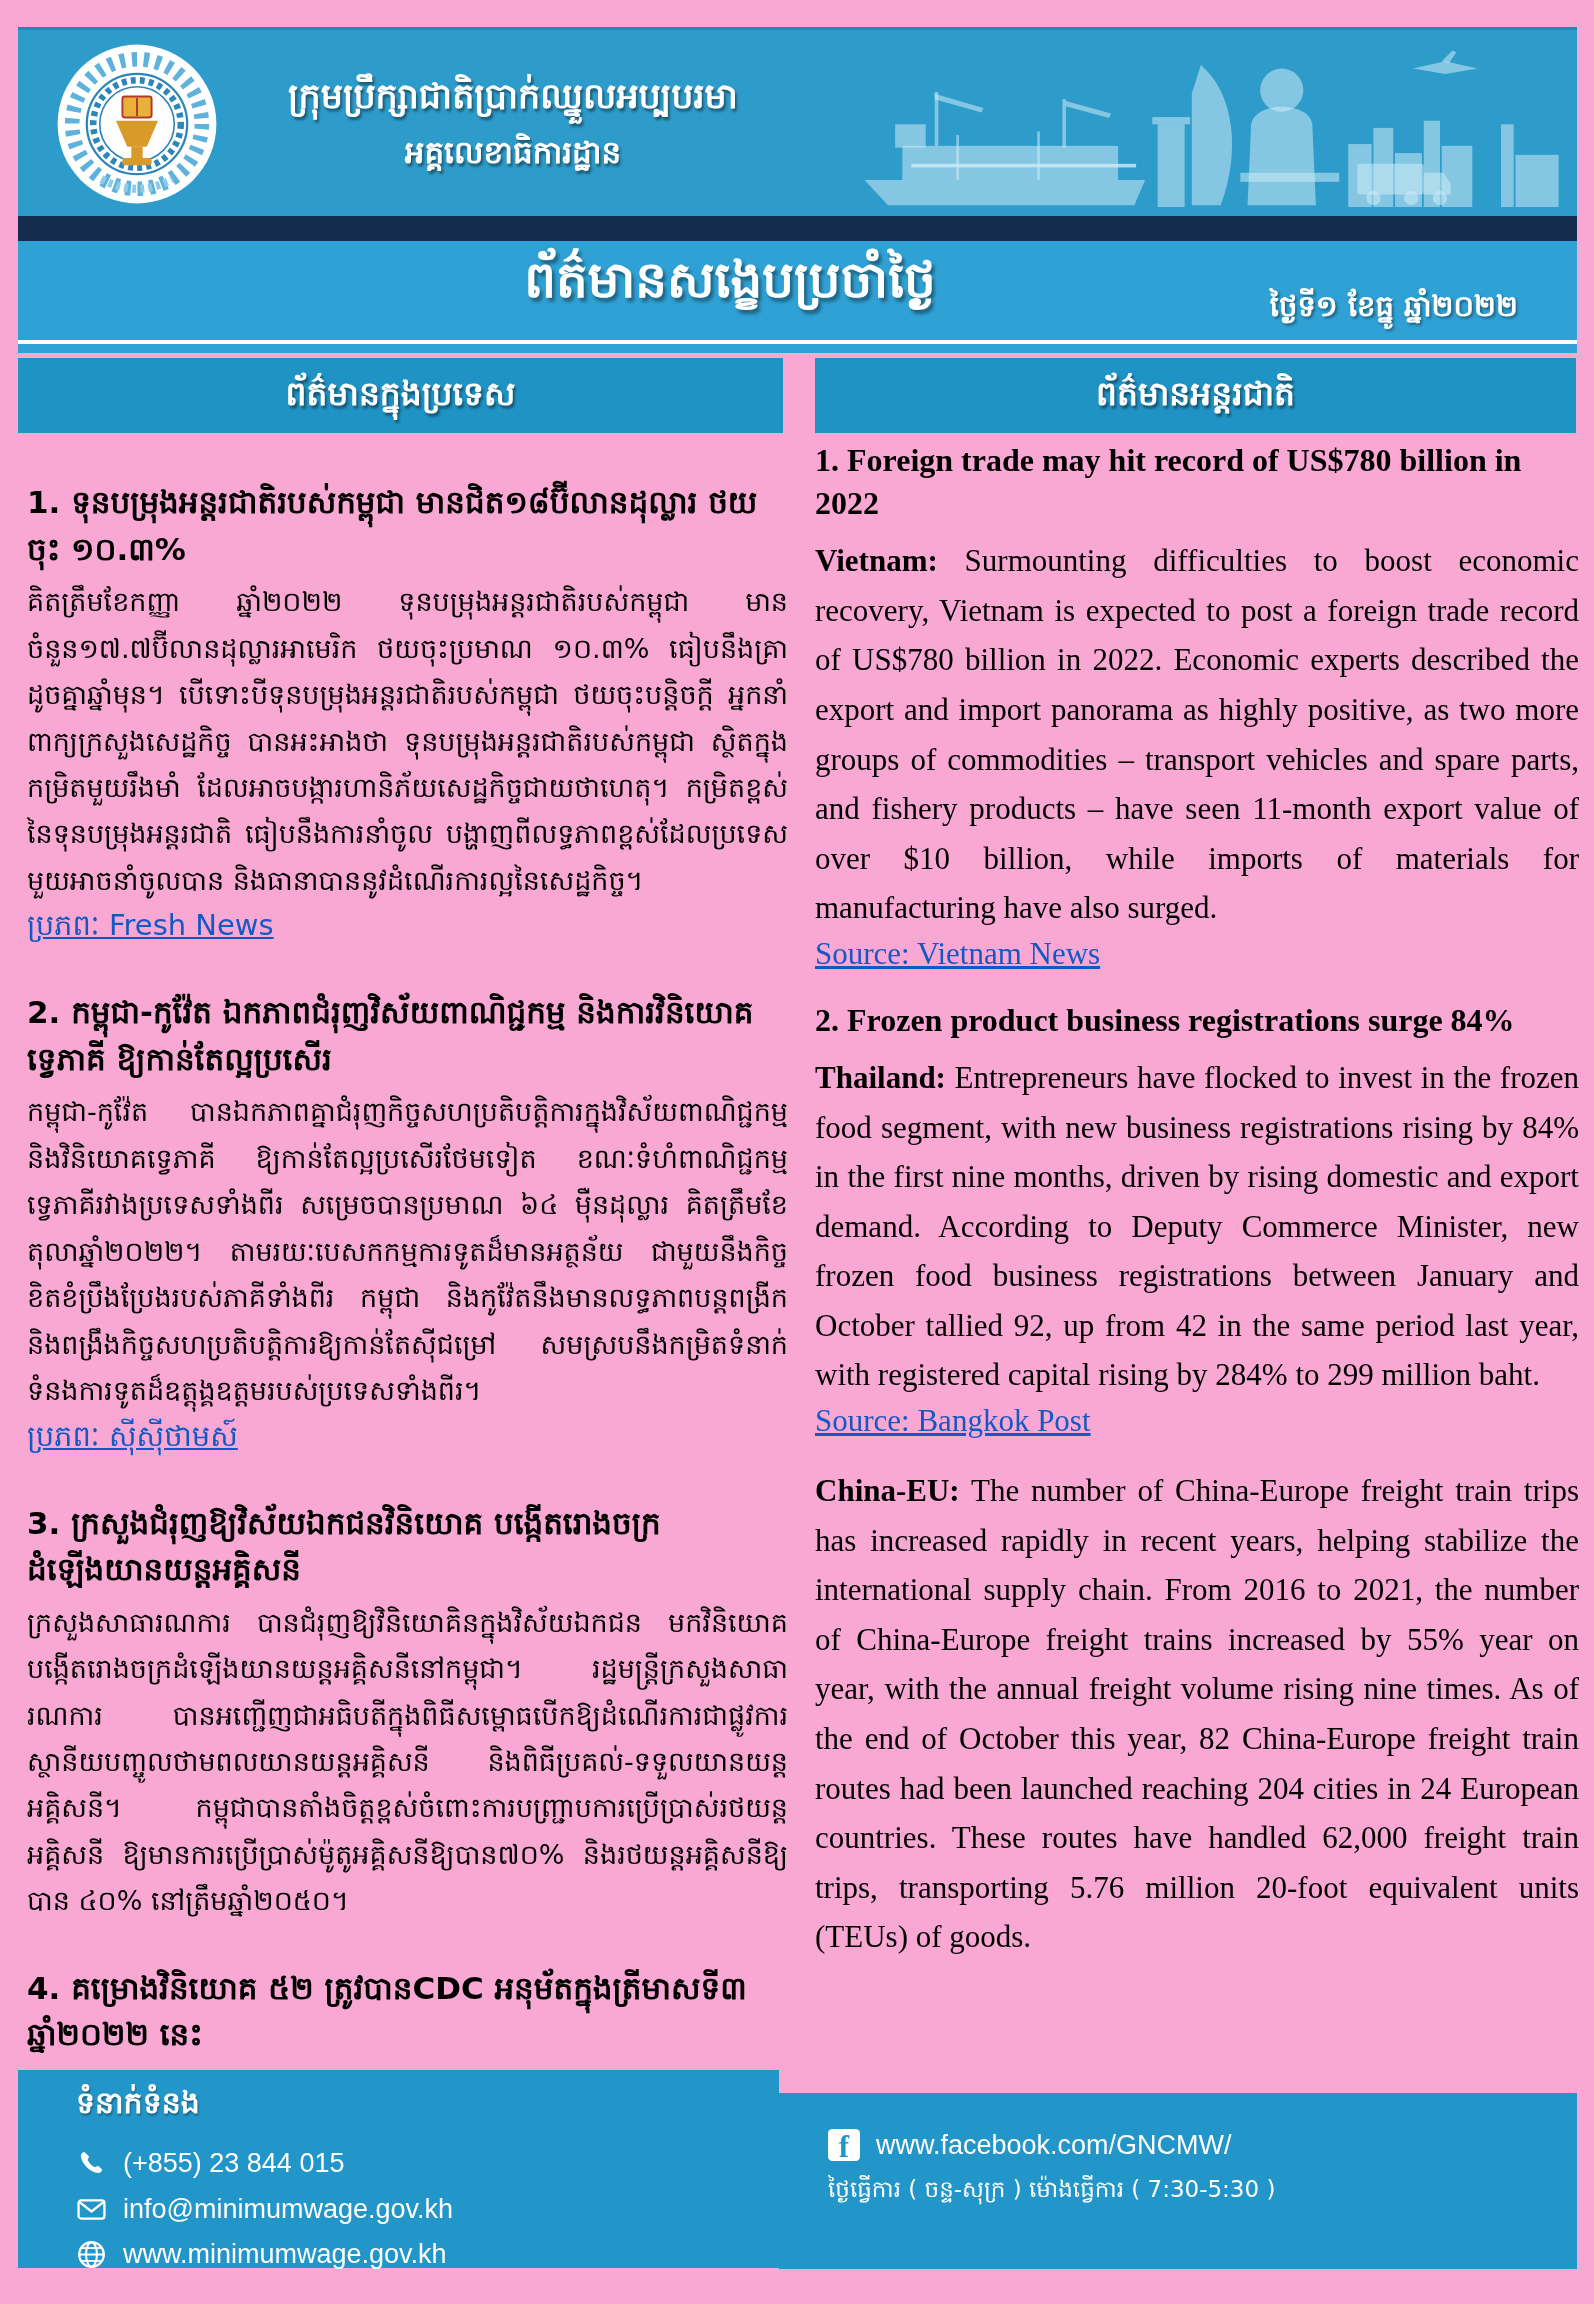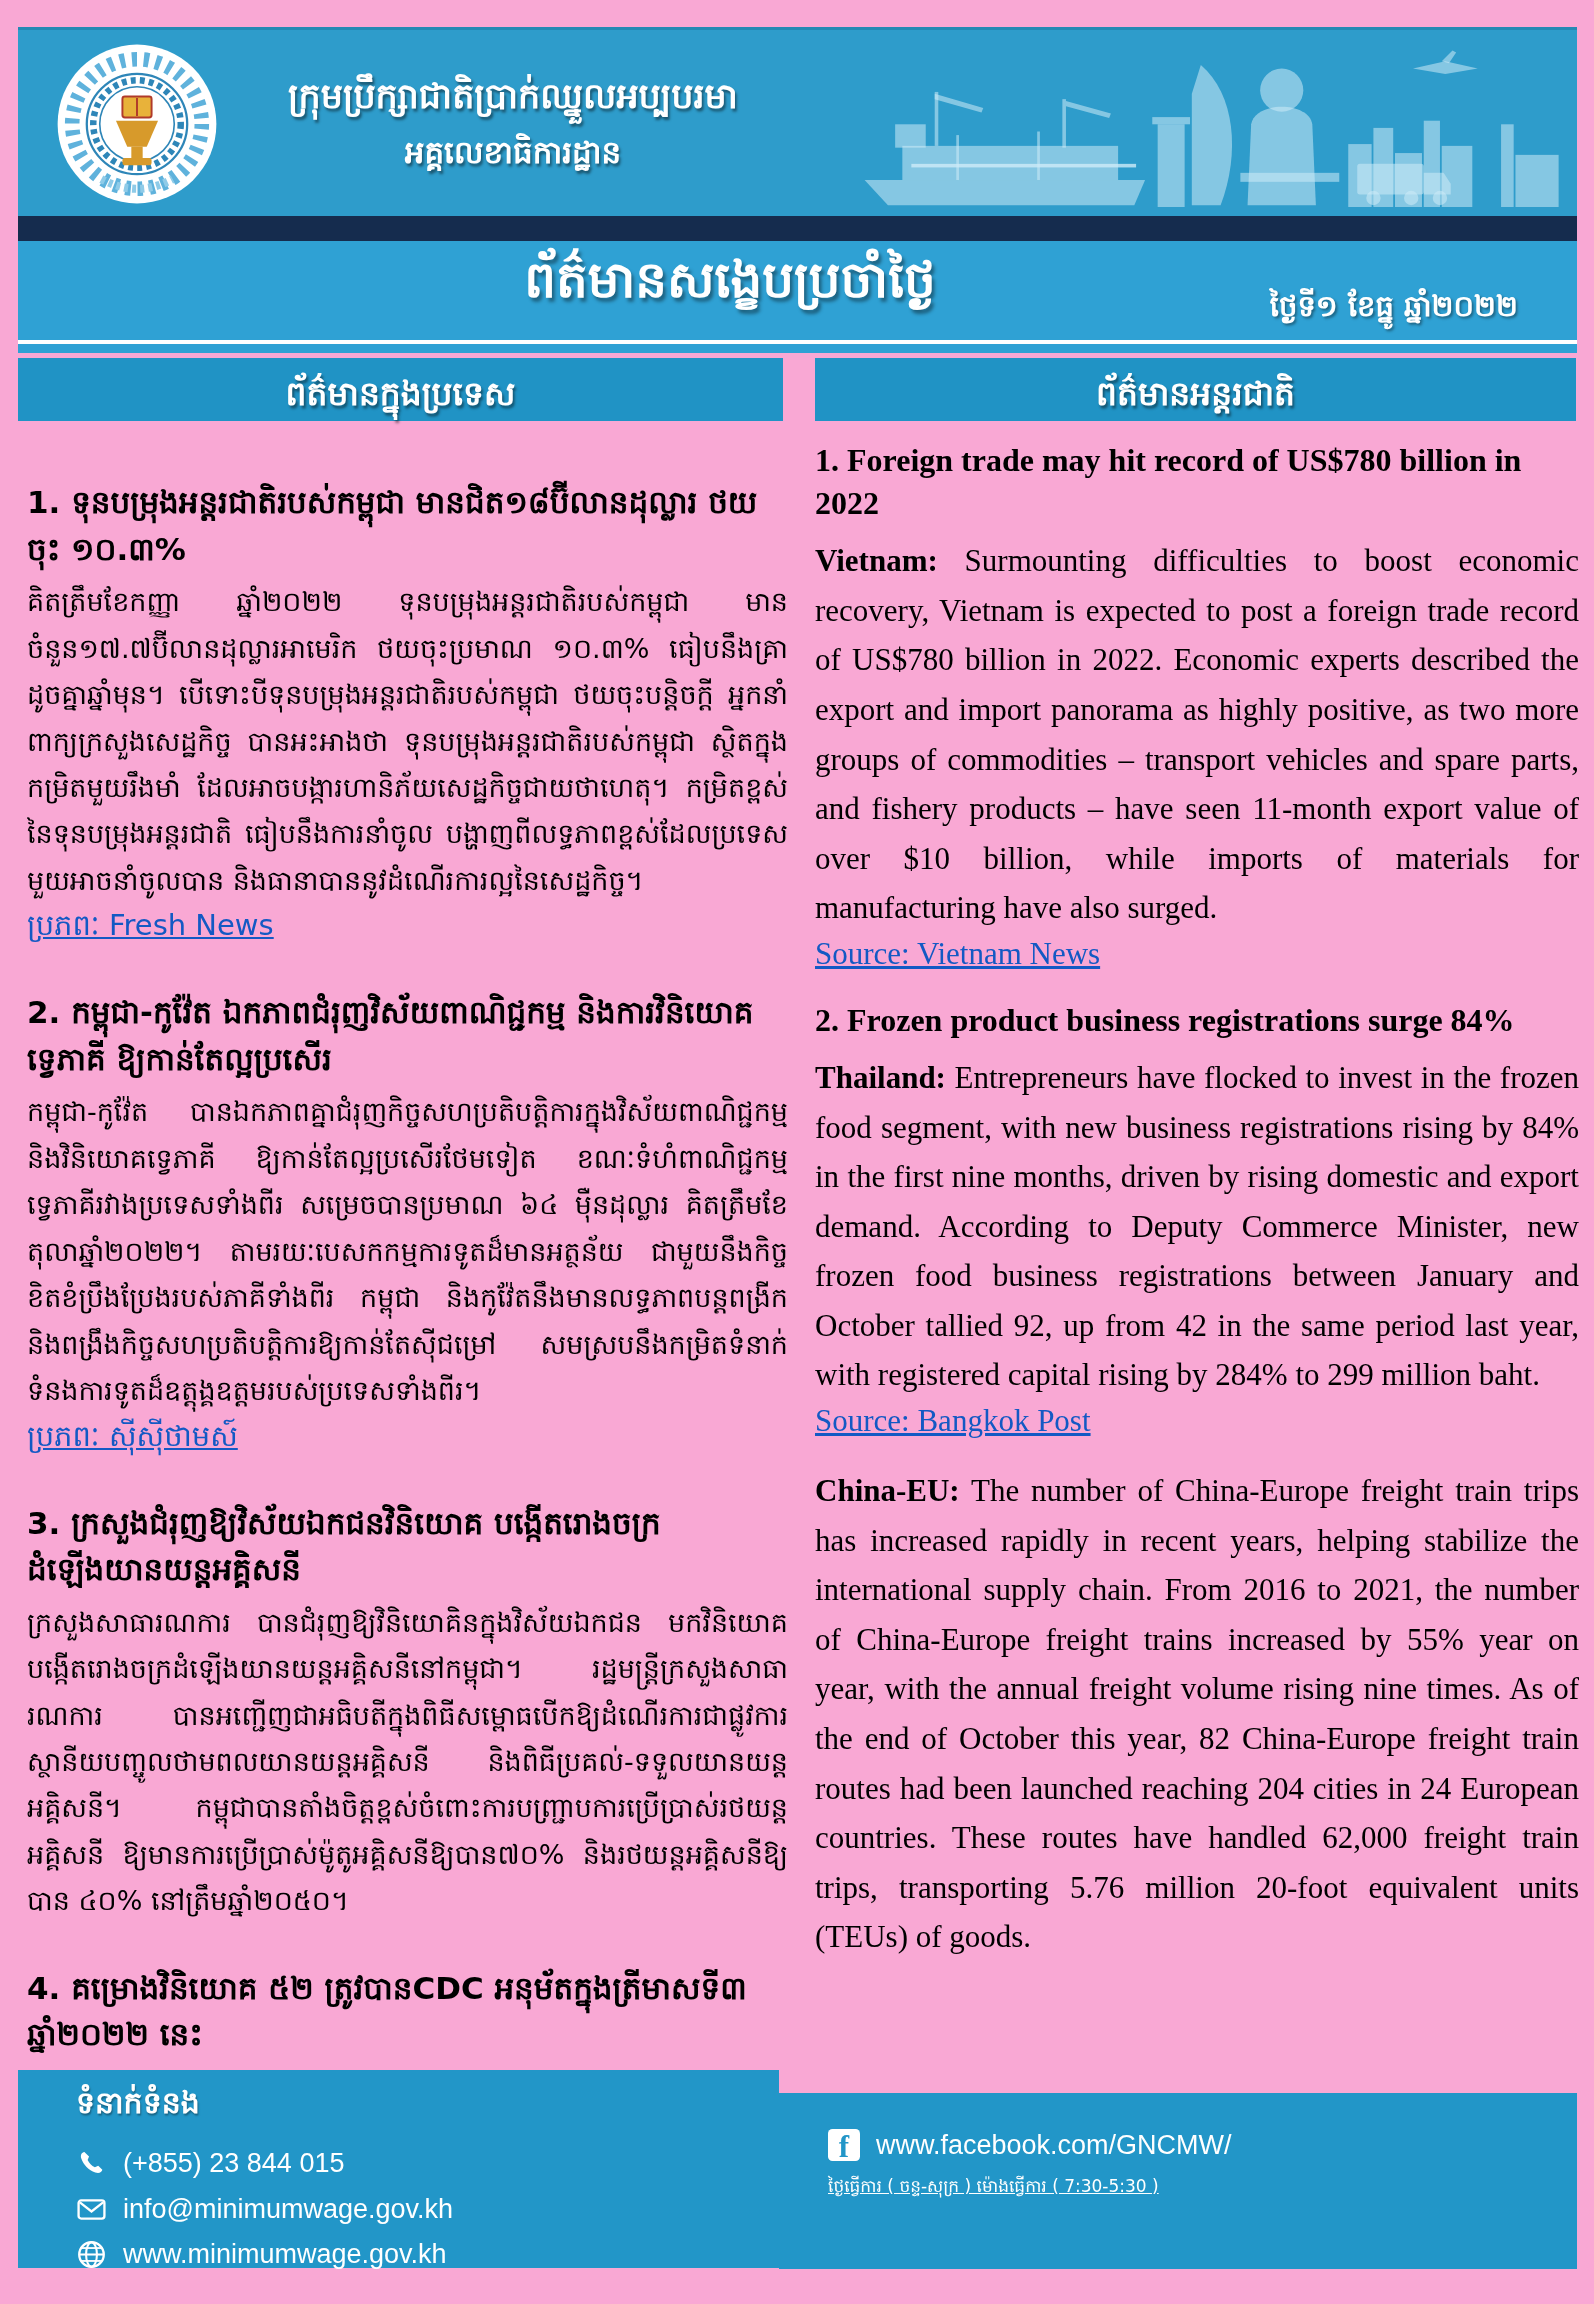--- a/index.html
+++ b/index.html
@@ -29,21 +29,21 @@
   
   .banner{position:absolute;left:18px;top:241px;width:1559px;height:112px;background:var(--banner-blue);}
   .banner-title{position:absolute;left:0;right:135px;top:7.2px;text-align:center;color:#fff;
     font-family:Liberation Serif, serif;font-size:50px;font-weight:bold;
     text-shadow:2.7px 3.6px 3.6px rgba(0,0,0,.4);}
   .banner-date{position:absolute;right:59px;bottom:23.4px;color:#fff;font-size:29px;font-weight:bold;
     font-family:"DejaVu Sans",sans-serif;text-shadow:1.8px 1.8px 2.7px rgba(0,0,0,.4);}
   .banner-line{position:absolute;left:0;right:0;bottom:9px;height:4.5px;background:#ffffff;}
 
   
-  .colhead{position:absolute;top:358px;height:63px;background:var(--bar-blue);color:#fff;
+  .colhead{position:absolute;top:358px;height:75px;background:var(--bar-blue);color:#fff;
     font-family:"DejaVu Sans",sans-serif;font-size:33px;font-weight:bold;text-align:center;
     line-height:71px;text-shadow:1.8px 2.7px 2.7px rgba(0,0,0,.45);}
   .colhead.left{left:18px;width:765px;}
   .colhead.right{left:815px;width:761px;}
 
   
   .col{position:absolute;top:439px;height:1631px;overflow:hidden;}
   .col.kh{left:27px;width:761px;}
   .col.en{left:815px;width:764px;}
 
@@ -63,21 +63,21 @@
 
   
   .foot-left{position:absolute;left:18px;top:2070px;width:761px;height:198px;background:var(--footer-blue);
     color:#fff;padding:14.4px 0 0 58px;}
   .foot-right{position:absolute;left:779px;top:2093px;width:798px;height:176px;background:var(--footer-blue);
     color:#fff;padding:36px 0 0 49px;}
   .foot-title{font-family:"DejaVu Sans",sans-serif;font-size:30px;font-weight:bold;
     text-shadow:0.9px 1.8px 1.8px rgba(0,0,0,.35);margin-bottom:20px;}
   .foot-row{display:flex;align-items:center;gap:16px;margin-bottom:14.4px;}
   .foot-row .txt{font-family:"Liberation Sans",sans-serif;font-size:27px;}
-  .foot-row .kh-txt{font-family:"DejaVu Sans",sans-serif;font-size:17px;text-decoration:underline;}
+  .foot-row .kh-txt{font-family:"DejaVu Sans",sans-serif;font-size:23px;}
   .ficon{width:31px;height:31px;flex:0 0 31px;}
   .fb-badge{width:32px;height:32px;flex:0 0 32px;background:#ffffff;border-radius:4.5px;
     display:flex;align-items:flex-end;justify-content:center;color:var(--footer-blue);
     font-family:"Liberation Serif",serif;font-weight:bold;font-size:31px;line-height:0.95;overflow:hidden;}
   .addr-row{margin-bottom:9px;}
 </style>
 </head>
 <body>
 
 <div class="page">

